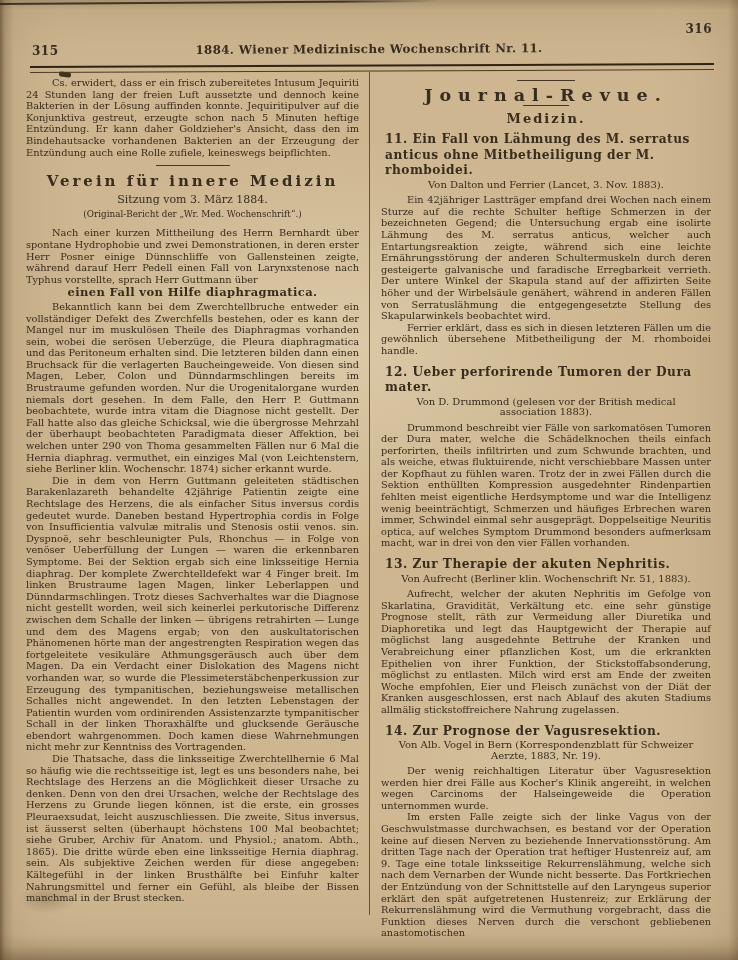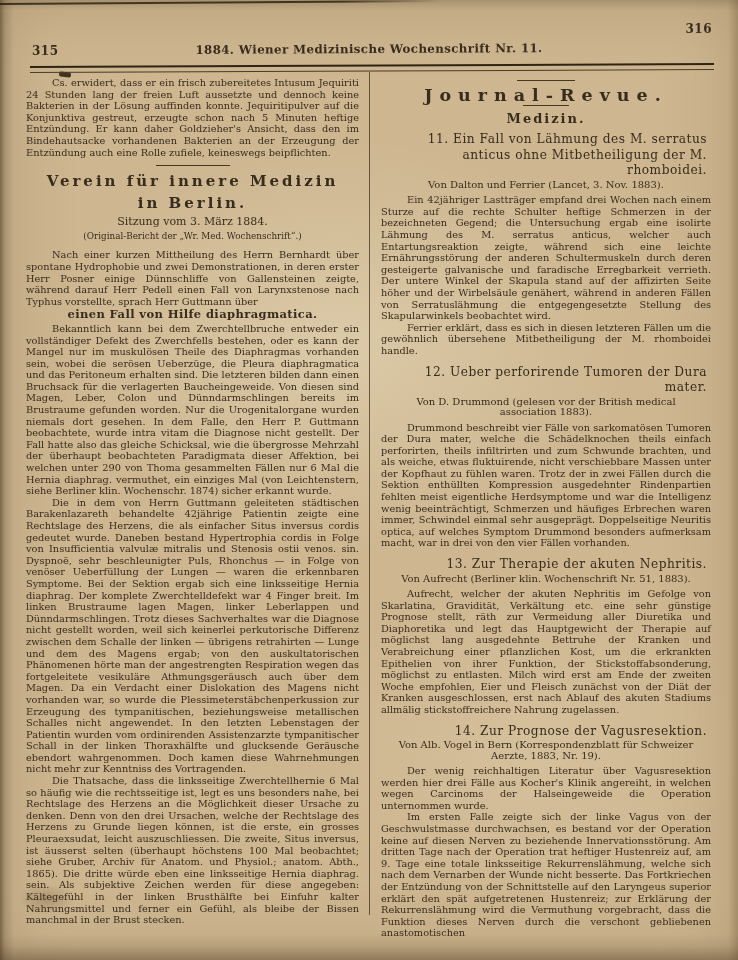--- a/index.html
+++ b/index.html
@@ -56,21 +56,21 @@
   .session-line { text-align: center; font-size: 11px; margin: 2px 0 3px 0; text-indent: 0; }
   .source-line { text-align: center; font-size: 8.8px; margin: 0 0 7px 0; text-indent: 0; }
   .case-heading { text-align: center; font-weight: bold; font-size: 11.5px;
     margin: 2px 0 2px 0; letter-spacing: .4px; text-indent: 0; }
   
   .revue-heading { text-align: center; font-weight: bold; font-size: 17.5px; letter-spacing: 7px;
     margin: 9px 0 1px 0; text-indent: 0; }
   .revue-rule { width: 46px; border: 0; border-top: 1px solid #453721; margin: 3px auto 7px auto; }
   .medizin-heading { text-align: center; font-weight: bold; font-size: 13px; letter-spacing: 2px;
     margin: 0 0 4px 0; text-indent: 0; }
-  .article-title { text-align: right; font-weight: normal; font-size: 12.2px; line-height: 15.5px;
+  .article-title { text-align: left; font-weight: bold; font-size: 12.2px; line-height: 15.5px;
     letter-spacing: .5px; margin: 8px 4px 1px 4px; text-indent: 0; }
   .article-byline { text-align: center; font-size: 10px; line-height: 10.5px;
     margin: 1px 10px 4px 10px; text-indent: 0; }
 </style>
 </head>
 <body>
 
 <div class="page">
 
   <div class="top-edge-line"></div>
@@ -80,21 +80,20 @@
   <div class="page-num left">315</div>
   <div class="header-title">1884. Wiener Medizinische Wochenschrift Nr. 11.</div>
   <div class="page-num right">316</div>
   <div class="header-rule"></div>
   <div class="column-divider"></div>
 
   <div class="col col-left">
     <p class="indent">Cs. erwidert, dass er ein frisch zubereitetes Intusum Jequiriti 24 Stunden lang der freien Luft aussetzte und dennoch keine Bakterien in der Lösung auffinden konnte. Jequiritipulver auf die Konjunktiva gestreut, erzeugte schon nach 5 Minuten heftige Entzündung. Er kann daher Goldzieher's Ansicht, dass den im Bindehautsacke vorhandenen Bakterien an der Erzeugung der Entzündung auch eine Rolle zufiele, keineswegs beipflichten.</p>
     <hr class="sep">
     <p class="society-heading">Verein für innere Medizin</p>
-    <p class="society-heading" style="margin-top:0;">in Berlin.</p>
     <p class="session-line">Sitzung vom 3. März 1884.</p>
     <p class="source-line">(Original-Bericht der „Wr. Med. Wochenschrift“.)</p>
     <p class="indent">Nach einer kurzen Mittheilung des Herrn Bernhardt über spontane Hydrophobie und zwei Demonstrationen, in deren erster Herr Posner einige Dünnschliffe von Gallensteinen zeigte, während darauf Herr Pedell einen Fall von Larynxstenose nach Typhus vorstellte, sprach Herr Guttmann über</p>
     <p class="case-heading">einen Fall von Hilfe diaphragmatica.</p>
     <p class="indent">Bekanntlich kann bei dem Zwerchtellbruche entweder ein vollständiger Defekt des Zwerchfells bestehen, oder es kann der Mangel nur im muskulösen Theile des Diaphragmas vorhanden sein, wobei die serösen Ueberzüge, die Pleura diaphragmatica und das Peritoneum erhalten sind. Die letzteren bilden dann einen Bruchsack für die verlagerten Baucheingeweide. Von diesen sind Magen, Leber, Colon und Dünndarmschlingen bereits im Brustraume gefunden worden. Nur die Urogenitalorgane wurden niemals dort gesehen. In dem Falle, den Herr P. Guttmann beobachtete, wurde intra vitam die Diagnose nicht gestellt. Der Fall hatte also das gleiche Schicksal, wie die übergrosse Mehrzahl der überhaupt beobachteten Paradigmata dieser Affektion, bei welchen unter 290 von Thoma gesammelten Fällen nur 6 Mal die Hernia diaphrag. vermuthet, ein einziges Mal (von Leichtenstern, siehe Berliner klin. Wochenschr. 1874) sicher erkannt wurde.</p>
     <p class="indent">Die in dem von Herrn Guttmann geleiteten städtischen Barakenlazareth behandelte 42jährige Patientin zeigte eine Rechtslage des Herzens, die als einfacher Situs inversus cordis gedeutet wurde. Daneben bestand Hypertrophia cordis in Folge von Insufficientia valvulæ mitralis und Stenosis ostii venos. sin. Dyspnoë, sehr beschleunigter Puls, Rhonchus — in Folge von venöser Ueberfüllung der Lungen — waren die erkennbaren Symptome. Bei der Sektion ergab sich eine linksseitige Hernia diaphrag. Der komplete Zwerchtelldefekt war 4 Finger breit. Im linken Brustraume lagen Magen, linker Leberlappen und Dünndarmschlingen. Trotz dieses Sachverhaltes war die Diagnose nicht gestellt worden, weil sich keinerlei perkutorische Differenz zwischen dem Schalle der linken — übrigens retrahirten — Lunge und dem des Magens ergab; von den auskultatorischen Phänomenen hörte man der angestrengten Respiration wegen das fortgeleitete vesikuläre Athmungsgeräusch auch über dem Magen. Da ein Verdacht einer Dislokation des Magens nicht vorhanden war, so wurde die Plessimeterstäbchenperkussion zur Erzeugung des tympanitischen, beziehungsweise metallischen Schalles nicht angewendet. In den letzten Lebenstagen der Patientin wurden vom ordinirenden Assistenzarzte tympanitischer Schall in der linken Thoraxhälfte und glucksende Geräusche ebendort wahrgenommen. Doch kamen diese Wahrnehmungen nicht mehr zur Kenntniss des Vortragenden.</p>
     <p class="indent">Die Thatsache, dass die linksseitige Zwerchtellhernie 6 Mal so häufig wie die rechtsseitige ist, legt es uns besonders nahe, bei Rechtslage des Herzens an die Möglichkeit dieser Ursache zu denken. Denn von den drei Ursachen, welche der Rechtslage des Herzens zu Grunde liegen können, ist die erste, ein grosses Pleuraexsudat, leicht auszuschliessen. Die zweite, Situs inversus, ist äusserst selten (überhaupt höchstens 100 Mal beobachtet; siehe Gruber, Archiv für Anatom. und Physiol.; anatom. Abth., 1865). Die dritte würde eben eine linksseitige Hernia diaphrag. sein. Als subjektive Zeichen werden für diese angegeben: Kältegefühl in der linken Brusthälfte bei Einfuhr kalter Nahrungsmittel und ferner ein Gefühl, als bleibe der Bissen manchmal in der Brust stecken.</p>
   </div>
 
   <div class="col col-right">

